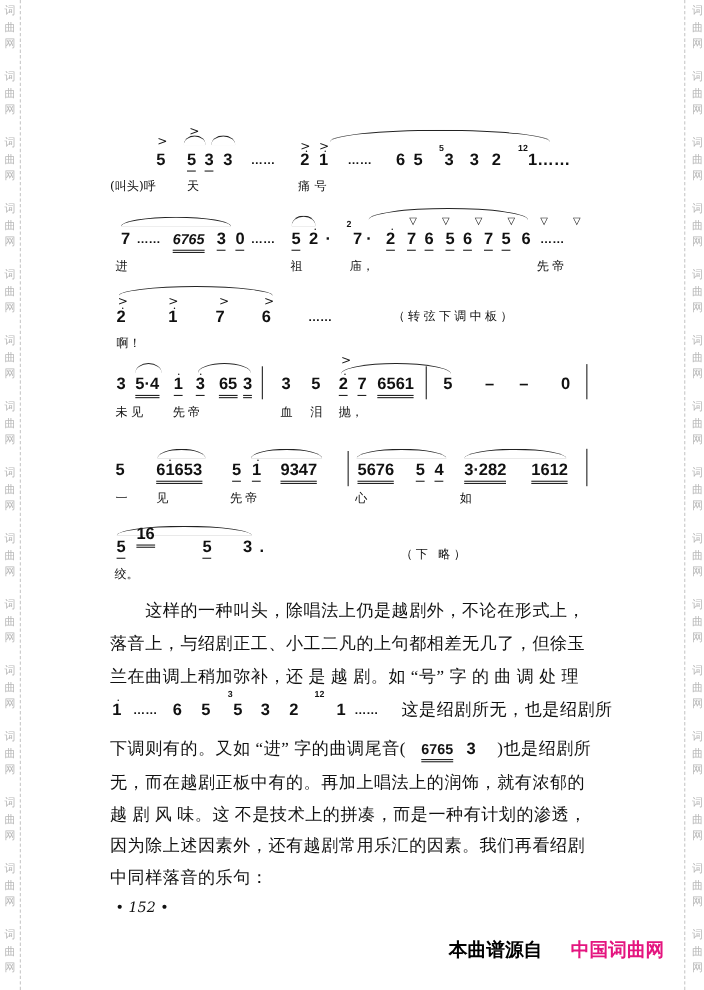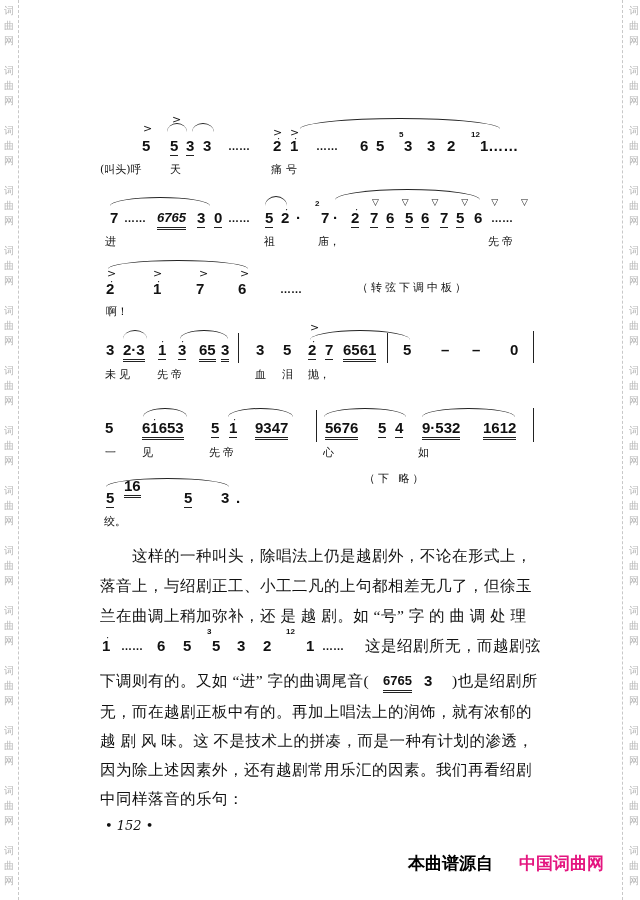--- a/index.html
+++ b/index.html
@@ -289,21 +289,21 @@
   <span class="lyr" style="left:357px;top:281px;letter-spacing:3px">（转弦下调中板）</span>
   <span class="lyr" style="left:106px;top:305px">啊！</span>
 </div>
 
 <div>
   <div class="slur" style="left:123px;top:330px;width:24px;height:8px"></div>
   <div class="slur" style="left:180px;top:330px;width:48px;height:8px"></div>
   <span class="acc" style="left:310px;top:323px">&gt;</span>
   <div class="slur" style="left:310px;top:330px;width:100px;height:9px"></div>
   <span class="n" style="left:106px;top:342px">3</span>
-  <span class="n ul2" style="left:123px;top:342px">2·3</span>
+  <span class="n ul2" style="left:123px;top:342px">5·4</span>
   <span class="n ul" style="left:158px;top:342px">1</span>
   <span class="dotabove" style="left:161px;top:339px">·</span>
   <span class="n ul" style="left:178px;top:342px">3</span>
   <span class="dotabove" style="left:181px;top:339px">·</span>
   <span class="n ul2" style="left:199px;top:342px">65</span>
   <span class="n ul2" style="left:221px;top:342px">3</span>
   <div class="bar" style="left:238px;top:333px;height:30px"></div>
   <span class="n" style="left:256px;top:342px">3</span>
   <span class="n" style="left:283px;top:342px">5</span>
   <span class="n ul" style="left:308px;top:342px">2</span>
@@ -332,39 +332,39 @@
   <span class="n ul2" style="left:142px;top:420px">61653</span>
   <span class="dotabove" style="left:153px;top:417px">·</span>
   <span class="n ul" style="left:211px;top:420px">5</span>
   <span class="n ul" style="left:229px;top:420px">1</span>
   <span class="dotabove" style="left:233px;top:417px">·</span>
   <span class="n ul2" style="left:255px;top:420px">9347</span>
   <div class="bar" style="left:316px;top:410px;height:32px"></div>
   <span class="n ul2" style="left:325px;top:420px">5676</span>
   <span class="n ul" style="left:378px;top:420px">5</span>
   <span class="n ul" style="left:395px;top:420px">4</span>
-  <span class="n ul2" style="left:422px;top:420px">9·532</span>
+  <span class="n ul2" style="left:422px;top:420px">3·282</span>
   <span class="n ul2" style="left:483px;top:420px">1612</span>
   <div class="bar" style="left:533px;top:408px;height:34px"></div>
   <span class="lyr" style="left:105px;top:446px">一</span>
   <span class="lyr" style="left:142px;top:446px">见</span>
   <span class="lyr" style="left:209px;top:446px;letter-spacing:3px">先帝</span>
   <span class="lyr" style="left:323px;top:446px">心</span>
   <span class="lyr" style="left:418px;top:446px">如</span>
 </div>
 
 <div>
   <div class="slur" style="left:106px;top:478px;width:123px;height:8px"></div>
   <span class="n ul" style="left:106px;top:490px">5</span>
   <span class="n ul2" style="left:124px;top:478px">16</span>
   <span class="dotabove" style="left:128px;top:487px">·</span>
   <span class="n ul" style="left:184px;top:490px">5</span>
   <span class="n" style="left:221px;top:490px">3</span>
   <span class="n" style="left:236px;top:490px">.</span>
-  <span class="lyr" style="left:364px;top:472px;letter-spacing:3px">（下 略）</span>
+  <span class="lyr" style="left:364px;top:497px;letter-spacing:3px">（下 略）</span>
   <span class="lyr" style="left:104px;top:515px">绞。</span>
 </div>
 
 <div>
   <div class="para" style="top:541px">　　这样的一种叫头，除唱法上仍是越剧外，不论在形式上，</div>
   <div class="para" style="top:571px">落音上，与绍剧正工、小工二凡的上句都相差无几了，但徐玉</div>
   <div class="para" style="top:601px">兰在曲调上稍加弥补，还 是 越 剧。如 “号” 字 的 曲 调 处 理</div>
 
   <div>
     <span class="n" style="left:102px;top:638px">1</span>
@@ -373,21 +373,21 @@
     <span class="n" style="left:157px;top:638px">6</span>
     <span class="n" style="left:183px;top:638px">5</span>
     <span class="grace" style="left:207px;top:628px">3</span>
     <span class="n" style="left:212px;top:638px">5</span>
     <span class="n" style="left:237px;top:638px">3</span>
     <span class="n" style="left:263px;top:638px">2</span>
     <span class="grace" style="left:286px;top:628px">12</span>
     <span class="n" style="left:306px;top:638px">1</span>
     <span class="n" style="left:322px;top:638px;font-size:11px">……</span>
   </div>
-  <div class="para" style="top:631px;left:365px;width:180px">这是绍剧所无，而越剧弦</div>
+  <div class="para" style="top:631px;left:365px;width:180px">这是绍剧所无，也是绍剧所</div>
 
   <div class="para" style="top:666px;width:300px">下调则有的。又如 “进” 字的曲调尾音(</div>
   <span class="n ul2" style="left:383px;top:673px;font-size:13px">6765</span>
   <span class="n" style="left:424px;top:673px">3</span>
   <div class="para" style="top:666px;left:452px;width:95px">)也是绍剧所</div>
 
   <div class="para" style="top:697px">无，而在越剧正板中有的。再加上唱法上的润饰，就有浓郁的</div>
   <div class="para" style="top:726px">越 剧 风 味。这 不是技术上的拼凑，而是一种有计划的渗透，</div>
   <div class="para" style="top:755px">因为除上述因素外，还有越剧常用乐汇的因素。我们再看绍剧</div>
   <div class="para" style="top:784px">中同样落音的乐句：</div>

